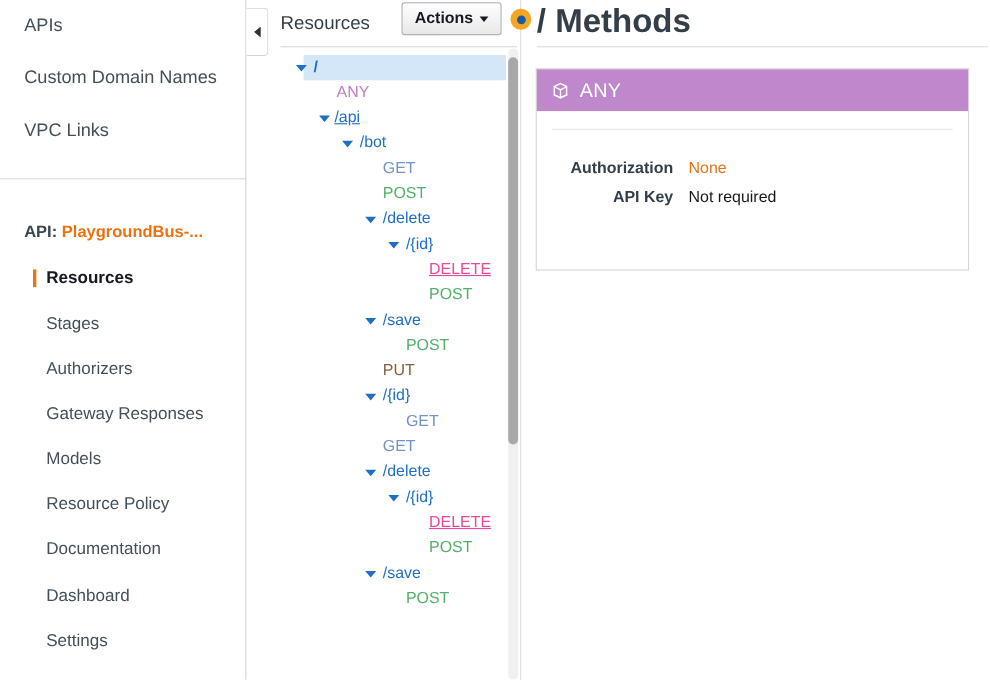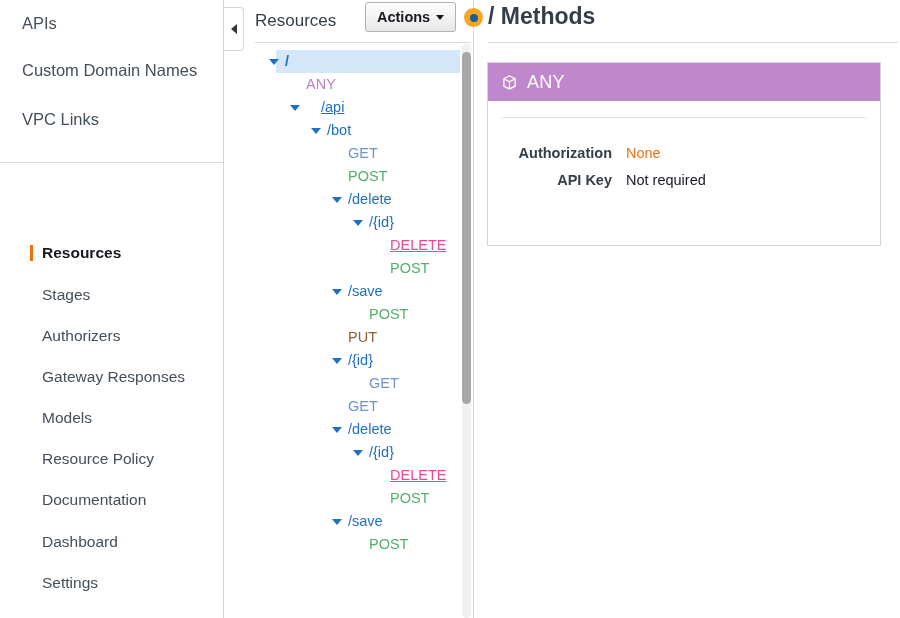--- a/index.html
+++ b/index.html
@@ -157,21 +157,21 @@
     display: block;
   }
 
   
   .methods {
     position: absolute; left: 474px; top: 0; right: 0; height: 618px;
     background: #fff;
   }
   .methods-title {
     position: absolute; left: 14px; top: 3px;
-    font-size: 23px; color: #333e48; white-space: nowrap;
+    font-size: 30px; color: #333e48; white-space: nowrap;
   }
   .methods-rule {
     position: absolute; left: 14px; top: 42px; right: 2px;
     height: 1px; background: #dddddd;
   }
   .method-card {
     position: absolute; left: 13px; top: 62px; width: 394px; height: 184px;
     border: 1px solid #d5d5d5; background: #fff;
   }
   .method-card-head {
@@ -204,20 +204,24 @@
 
 <div class="app">
 
   <nav class="leftnav">
     <a class="nav-link l0" id="nav-apis">APIs</a>
     <a class="nav-link l0" id="nav-cdn">Custom Domain Names</a>
     <a class="nav-link l0" id="nav-vpc">VPC Links</a>
 
     <div class="nav-sep"></div>
 
+    <div class="api-label">
+      <span>API:</span>
+      <span class="api-name">PlaygroundBus-...</span>
+    </div>
 
     <a class="sub-item active" id="sub-resources">Resources</a>
     <a class="sub-item" id="sub-stages">Stages</a>
     <a class="sub-item" id="sub-authorizers">Authorizers</a>
     <a class="sub-item" id="sub-gatewayresp">Gateway Responses</a>
     <a class="sub-item" id="sub-models">Models</a>
     <a class="sub-item" id="sub-resourcepolicy">Resource Policy</a>
     <a class="sub-item" id="sub-documentation">Documentation</a>
     <a class="sub-item" id="sub-dashboard">Dashboard</a>
     <a class="sub-item" id="sub-settings">Settings</a>
@@ -232,21 +236,21 @@
       <div class="respanel-title">Resources</div>
       <button class="actions-btn">
         <span>Actions</span>
         <span class="caret"></span>
       </button>
     </div>
     <div class="respanel-rule"></div>
     <div class="tree" id="resource-tree">
         <div class="tree-row"><div class="hl"></div><span class="caret-d" style="left: 24px;"></span><span class="lbl res-lbl root" style="margin-left: 40px;">/</span></div>
         <div class="tree-row"><span class="lbl m-ANY" style="margin-left: 61px;">ANY</span></div>
-        <div class="tree-row"><span class="caret-d" style="left: 45px;"></span><span class="lbl res-lbl" style="margin-left: 76px; text-decoration: underline;">/api</span></div>
+        <div class="tree-row"><span class="caret-d" style="left: 45px;"></span><span class="lbl res-lbl" style="margin-left: 59px; text-decoration: underline;">/api</span></div>
         <div class="tree-row"><span class="caret-d" style="left: 66px;"></span><span class="lbl res-lbl" style="margin-left: 82px;">/bot</span></div>
         <div class="tree-row"><span class="lbl m-GET" style="margin-left: 103px;">GET</span></div>
         <div class="tree-row"><span class="lbl m-POST" style="margin-left: 103px;">POST</span></div>
         <div class="tree-row"><span class="caret-d" style="left: 87px;"></span><span class="lbl res-lbl" style="margin-left: 103px;">/delete</span></div>
         <div class="tree-row"><span class="caret-d" style="left: 108px;"></span><span class="lbl res-lbl" style="margin-left: 124px;">/{id}</span></div>
         <div class="tree-row"><span class="lbl m-DELETE" style="margin-left: 145px;">DELETE</span></div>
         <div class="tree-row"><span class="lbl m-POST" style="margin-left: 145px;">POST</span></div>
         <div class="tree-row"><span class="caret-d" style="left: 87px;"></span><span class="lbl res-lbl" style="margin-left: 103px;">/save</span></div>
         <div class="tree-row"><span class="lbl m-POST" style="margin-left: 124px;">POST</span></div>
         <div class="tree-row"><span class="lbl m-PUT" style="margin-left: 103px;">PUT</span></div>

